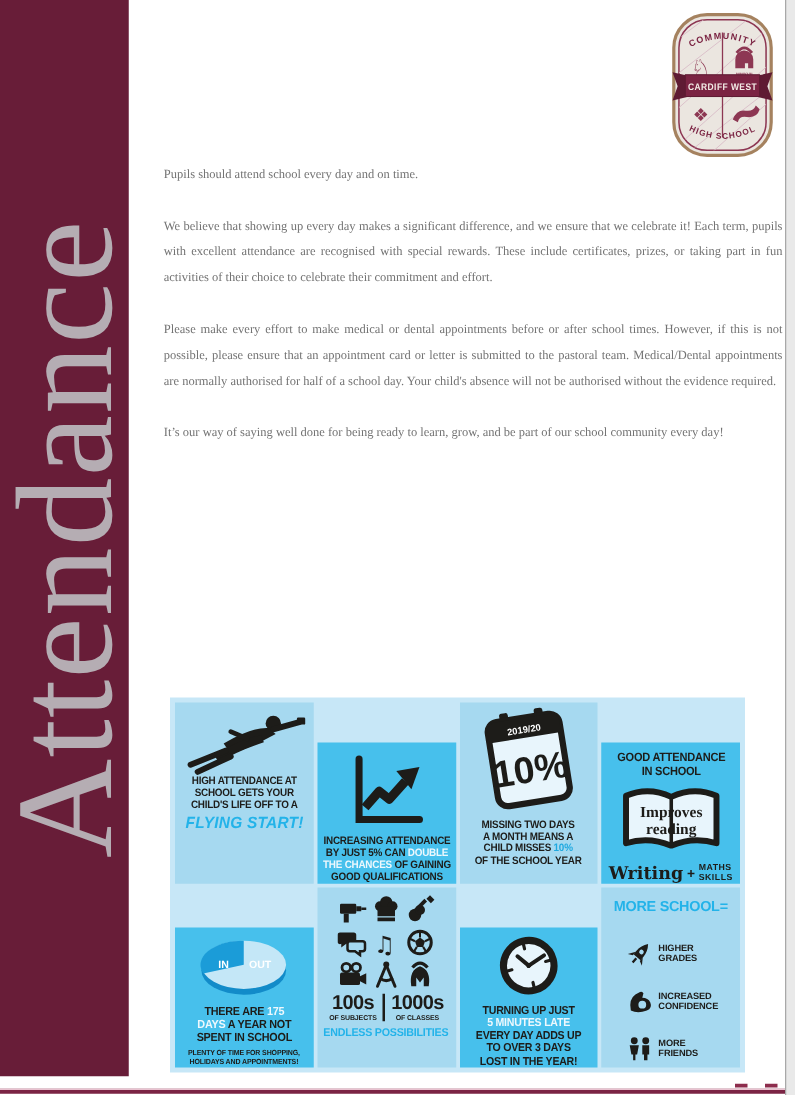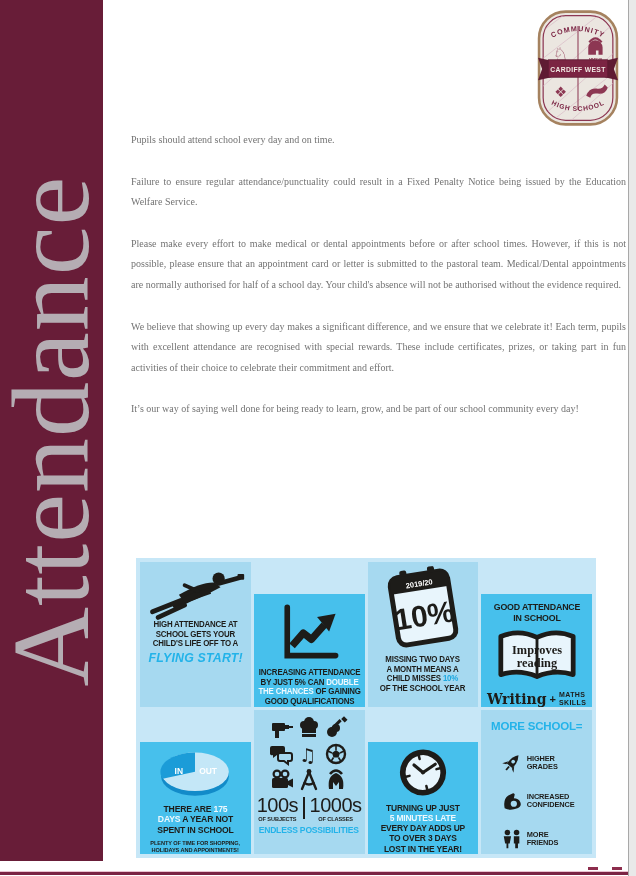--- a/index.html
+++ b/index.html
@@ -42,21 +42,21 @@
   .writing-row{display:flex;align-items:center;gap:3px;margin-top:4px;}
   .writing{font-family:"DejaVu Serif",serif;font-weight:700;font-size:14px;}
   .plus{font-weight:700;font-size:11px;}
   .skills{font-weight:700;font-size:7px;line-height:1.05;text-align:left;letter-spacing:0.4px;}
   .subcap{font-weight:700;font-size:5.9px;line-height:1.15;letter-spacing:-0.1px;white-space:nowrap;
           transform:scaleX(0.95);}
   .icon-grid{display:grid;grid-template-columns:repeat(3,26px);grid-template-rows:repeat(3,25px);
              gap:1px;margin-top:6px;}
   .icon-grid svg{display:block;margin:auto;}
   .stats-row{display:flex;align-items:center;justify-content:center;gap:5px;margin-top:2px;}
-  .stat-num{font-weight:400;font-size:20px;line-height:1;letter-spacing:-0.5px;}
+  .stat-num{font-weight:700;font-size:16px;line-height:1;letter-spacing:-0.5px;}
   .stat-label{font-weight:700;font-size:5.6px;letter-spacing:-0.1px;margin-top:1px;}
   .stat-div{width:1.5px;height:22px;background:#1d1c19;}
   .endless{font-weight:700;font-size:9px;color:#23b3e9;letter-spacing:-0.2px;margin-top:3px;
            transform:scaleX(0.95);white-space:nowrap;}
   .more-header{font-weight:700;font-size:11.5px;color:#23b3e9;margin:10px 0 20px 0;letter-spacing:-0.2px;}
   .more-items{display:flex;flex-direction:column;gap:16px;align-items:flex-start;margin-left:2px;}
   .more-item{display:flex;align-items:center;gap:4px;}
   .more-label{font-weight:700;font-size:7.4px;line-height:1.08;text-align:left;letter-spacing:-0.1px;}
   .more-label.lite{color:#eef8fd;}
 </style>
@@ -102,23 +102,22 @@
     <path d="M48,84 q3,-8 10,-7 q6,1 8,-4 l3,3 q-2,7 -10,6 q-6,-1 -7,4 z" fill="#8d3753"></path>
     <path d="M1,47 l13,3 v16 l-13,3 l4,-11 z" fill="#5f1b33"></path>
     <path d="M79,47 l-13,3 v16 l13,3 l-4,-11 z" fill="#5f1b33"></path>
     <rect x="11" y="49" width="58" height="17" fill="#7b2443" stroke="#5f1b33" stroke-width="0.8"></rect>
     <text x="40" y="61" font-size="7.4" font-weight="bold" fill="#f3ece6" text-anchor="middle" letter-spacing="0.4" textLength="54" lengthAdjust="spacingAndGlyphs" font-family="Liberation Sans, sans-serif">CARDIFF WEST</text>
   </svg>
 </div>
 
 <div class="bodytext">
   <p>Pupils should attend school every day and on time.</p>
-  <p>Failure to ensure regular attendance/punctuality could result in a Fixed Penalty Notice being issued by the Education Welfare Service.</p>
+  <p>We believe that showing up every day makes a significant difference, and we ensure that we celebrate it! Each term, pupils with excellent attendance are recognised with special rewards. These include certificates, prizes, or taking part in fun activities of their choice to celebrate their commitment and effort.</p>
   <p>Please make every effort to make medical or dental appointments before or after school times. However, if this is not possible, please ensure that an appointment card or letter is submitted to the pastoral team. Medical/Dental appointments are normally authorised for half of a school day. Your child's absence will not be authorised without the evidence required.</p>
-  <p>We believe that showing up every day makes a significant difference, and we ensure that we celebrate it! Each term, pupils with excellent attendance are recognised with special rewards. These include certificates, prizes, or taking part in fun activities of their choice to celebrate their commitment and effort.</p>
   <p>It’s our way of saying well done for being ready to learn, grow, and be part of our school community every day!</p>
 </div>
 
 <div class="infographic">
 
   <div class="panel light">
     <svg width="104" height="58" viewBox="0 0 110 60">
       <g fill="#1d1c19" stroke="#1d1c19">
         <circle cx="80" cy="17" r="6.5" stroke="none"></circle>
         <path d="M38,34 Q62,20 76,21 L82,26 Q64,36 44,43 Z" stroke="none"></path>

